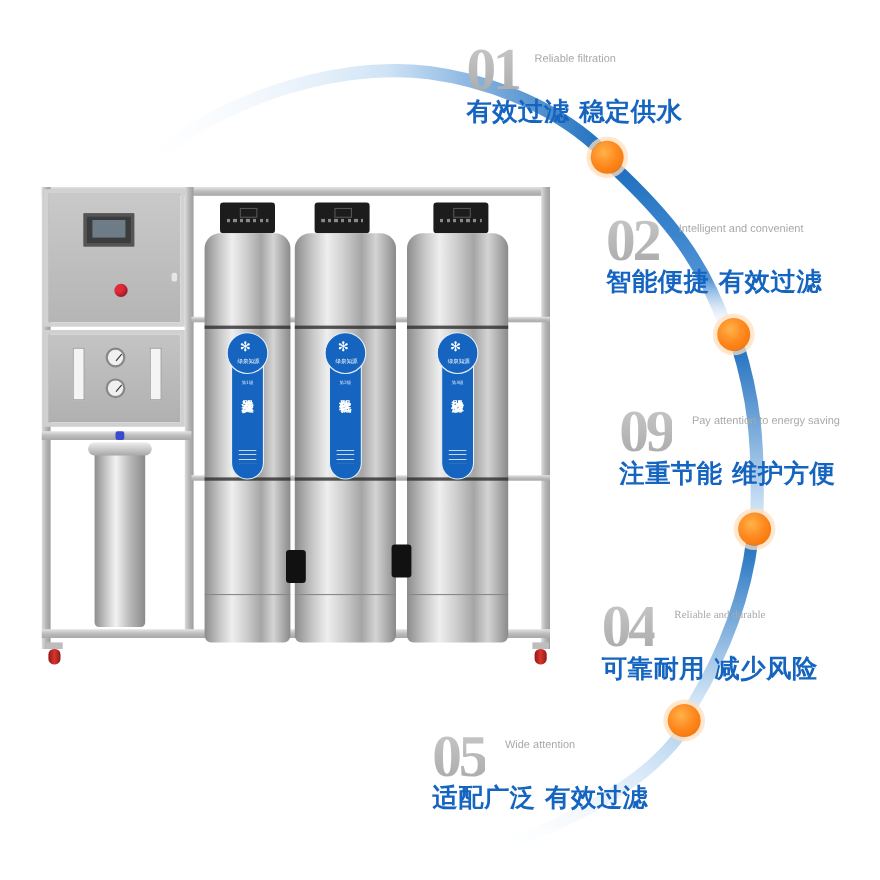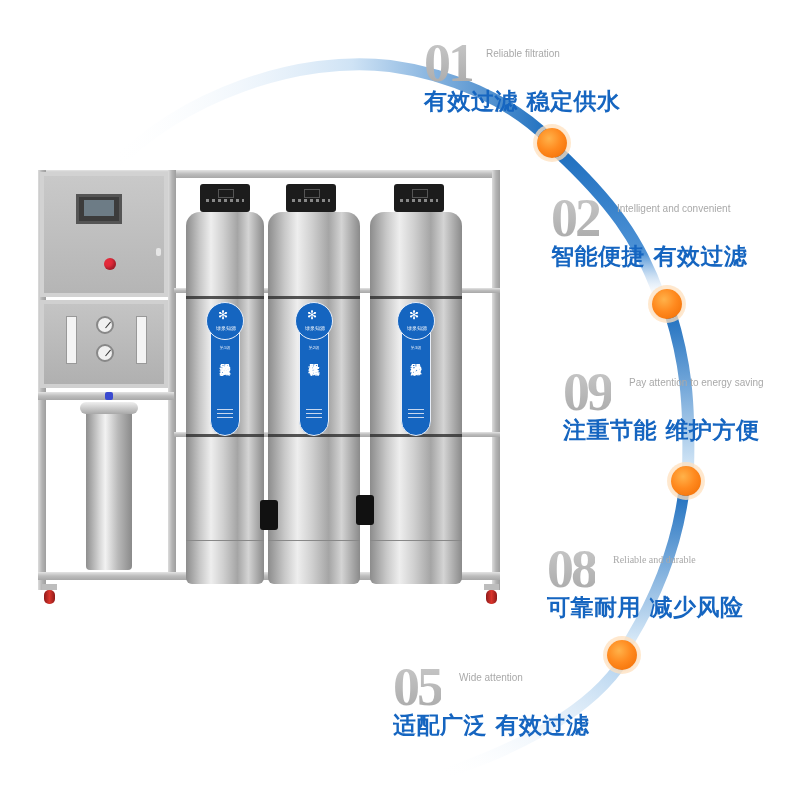--- a/index.html
+++ b/index.html
@@ -232,21 +232,21 @@
     <span class="title">智能便捷 有效过滤</span>
   </div>
 
   <div class="feature" style="left:563px;top:365px;">
     <span class="num">09</span>
     <span class="sub" style="left:66px;">Pay attention to energy saving</span>
     <span class="title">注重节能 维护方便</span>
   </div>
 
   <div class="feature" style="left:547px;top:542px;">
-    <span class="num">08</span>
+    <span class="num">04</span>
     <span class="sub" style="left:66px;font-family:Liberation Serif, serif;">Reliable and durable</span>
     <span class="title">可靠耐用 减少风险</span>
   </div>
 
   <div class="feature" style="left:393px;top:660px;">
     <span class="num">05</span>
     <span class="sub" style="left:66px;">Wide attention</span>
     <span class="title">适配广泛 有效过滤</span>
   </div>
 </div>

